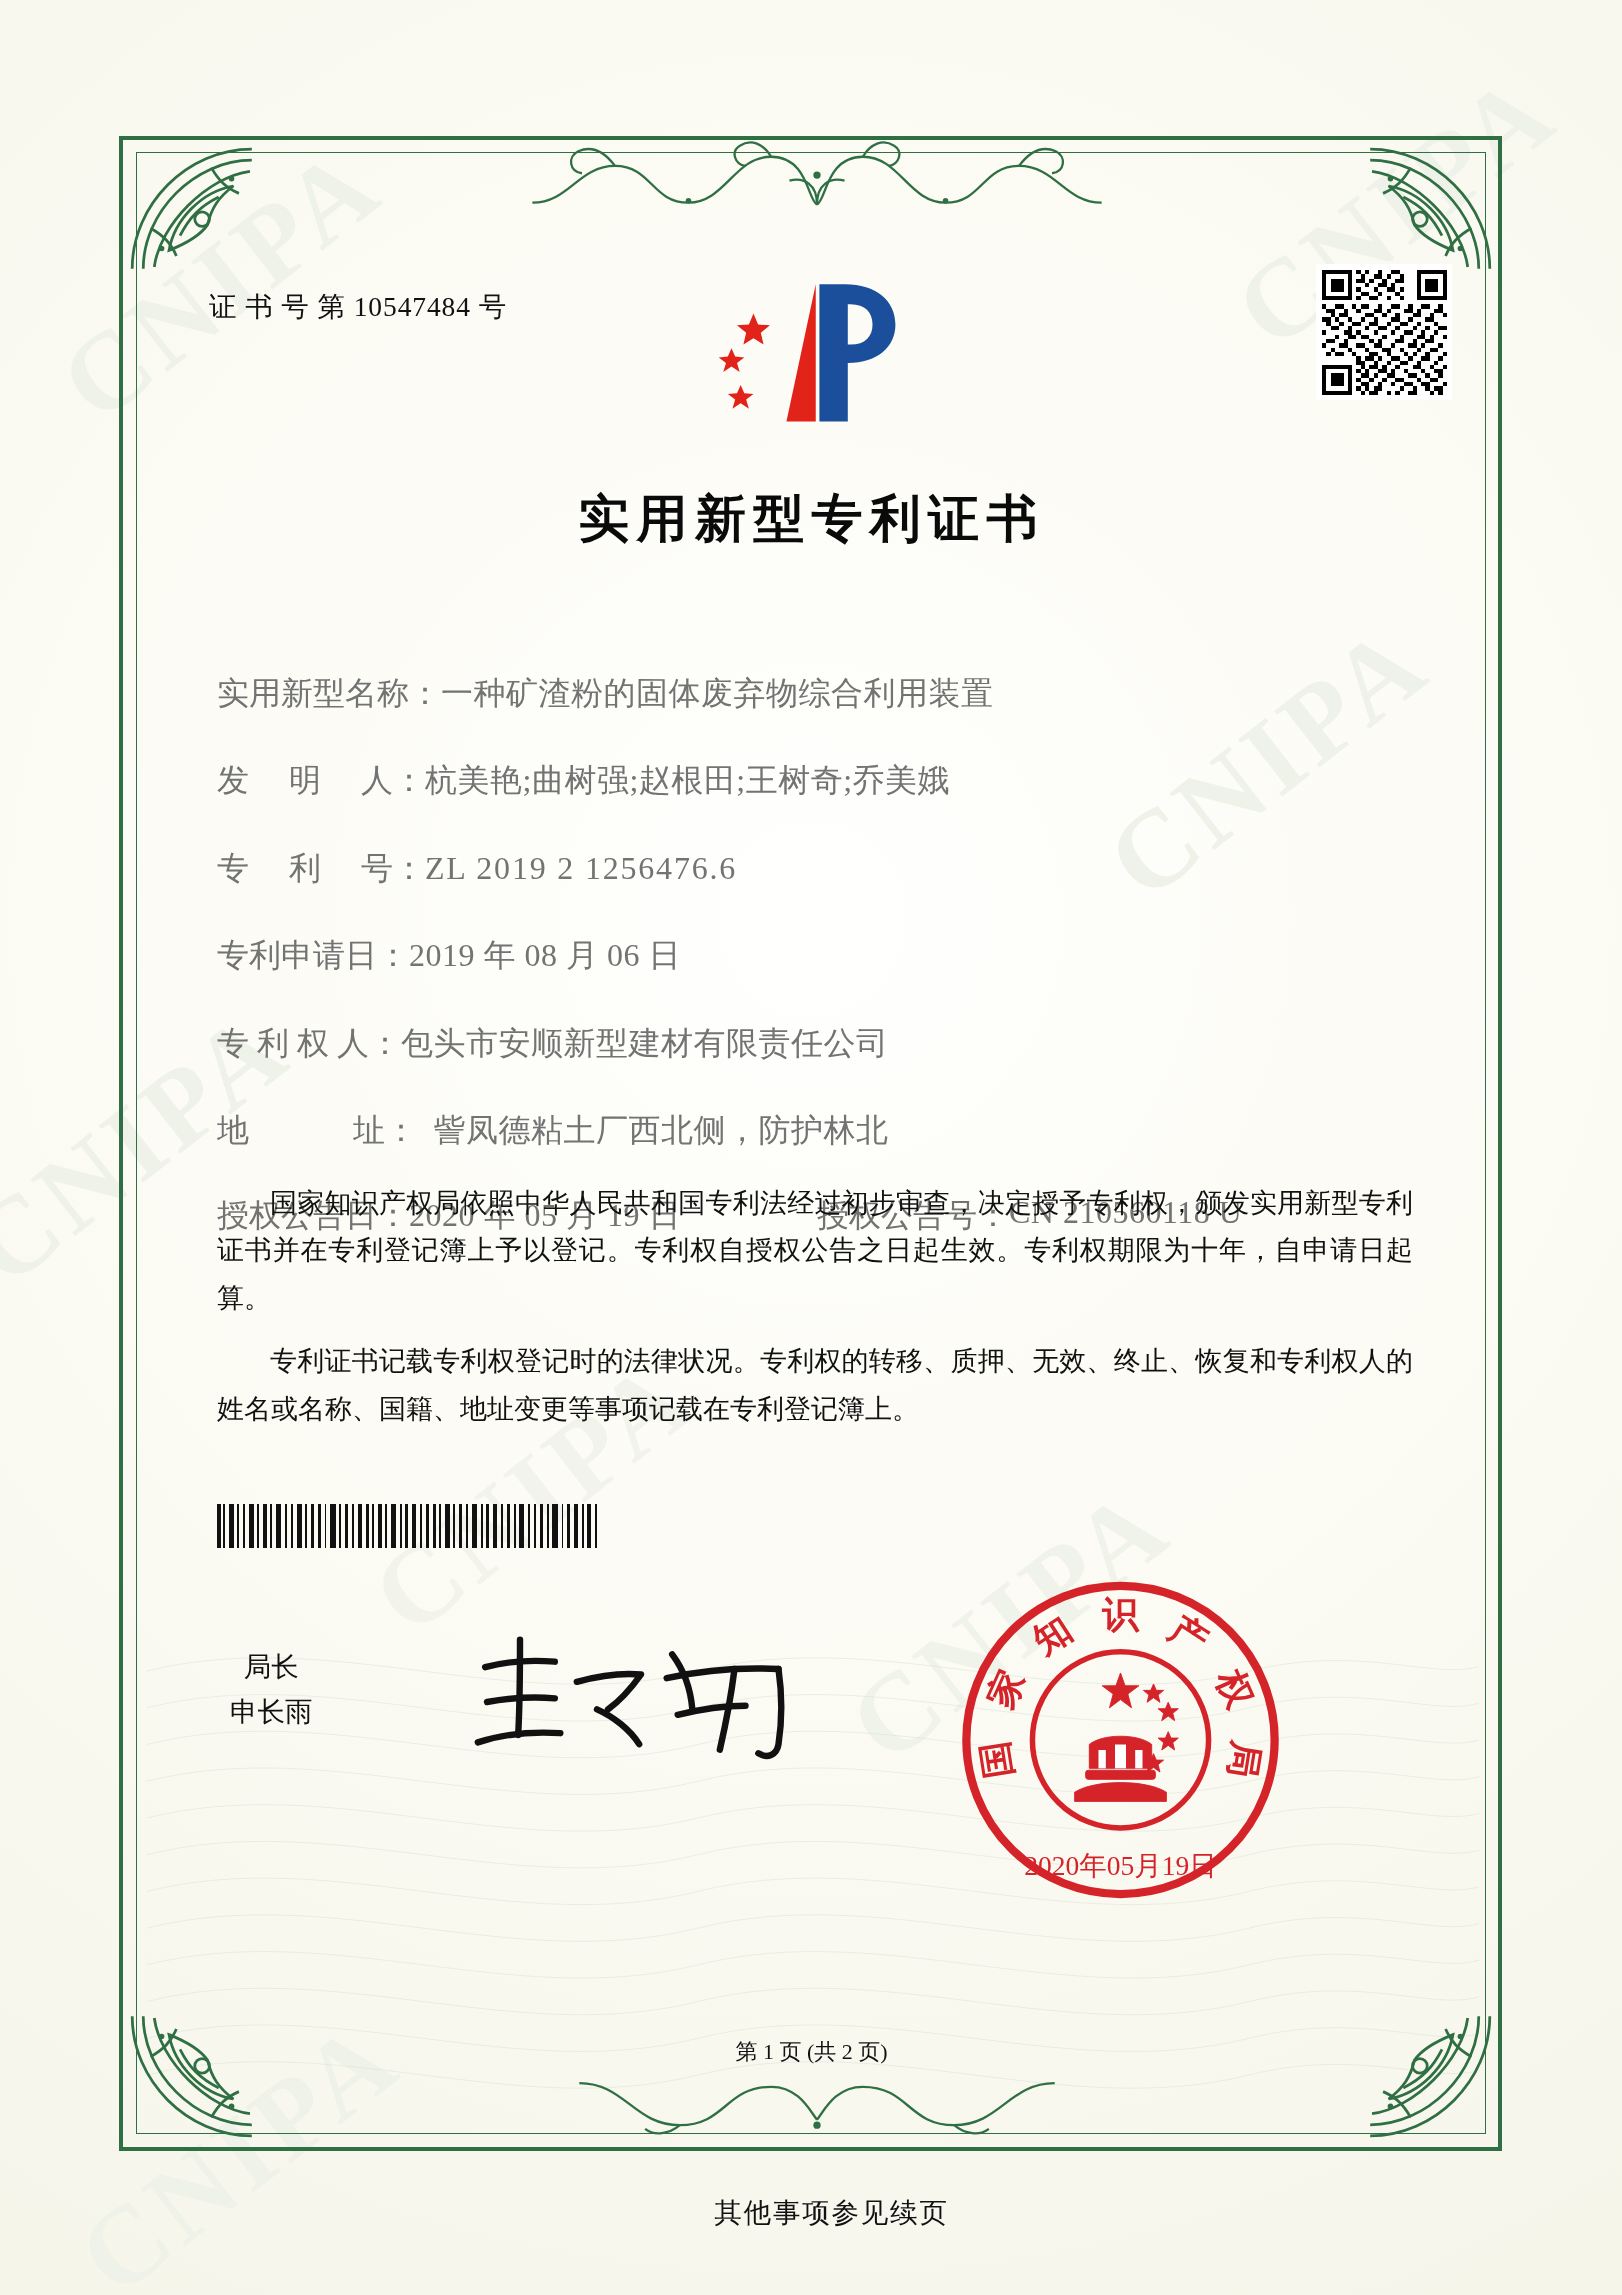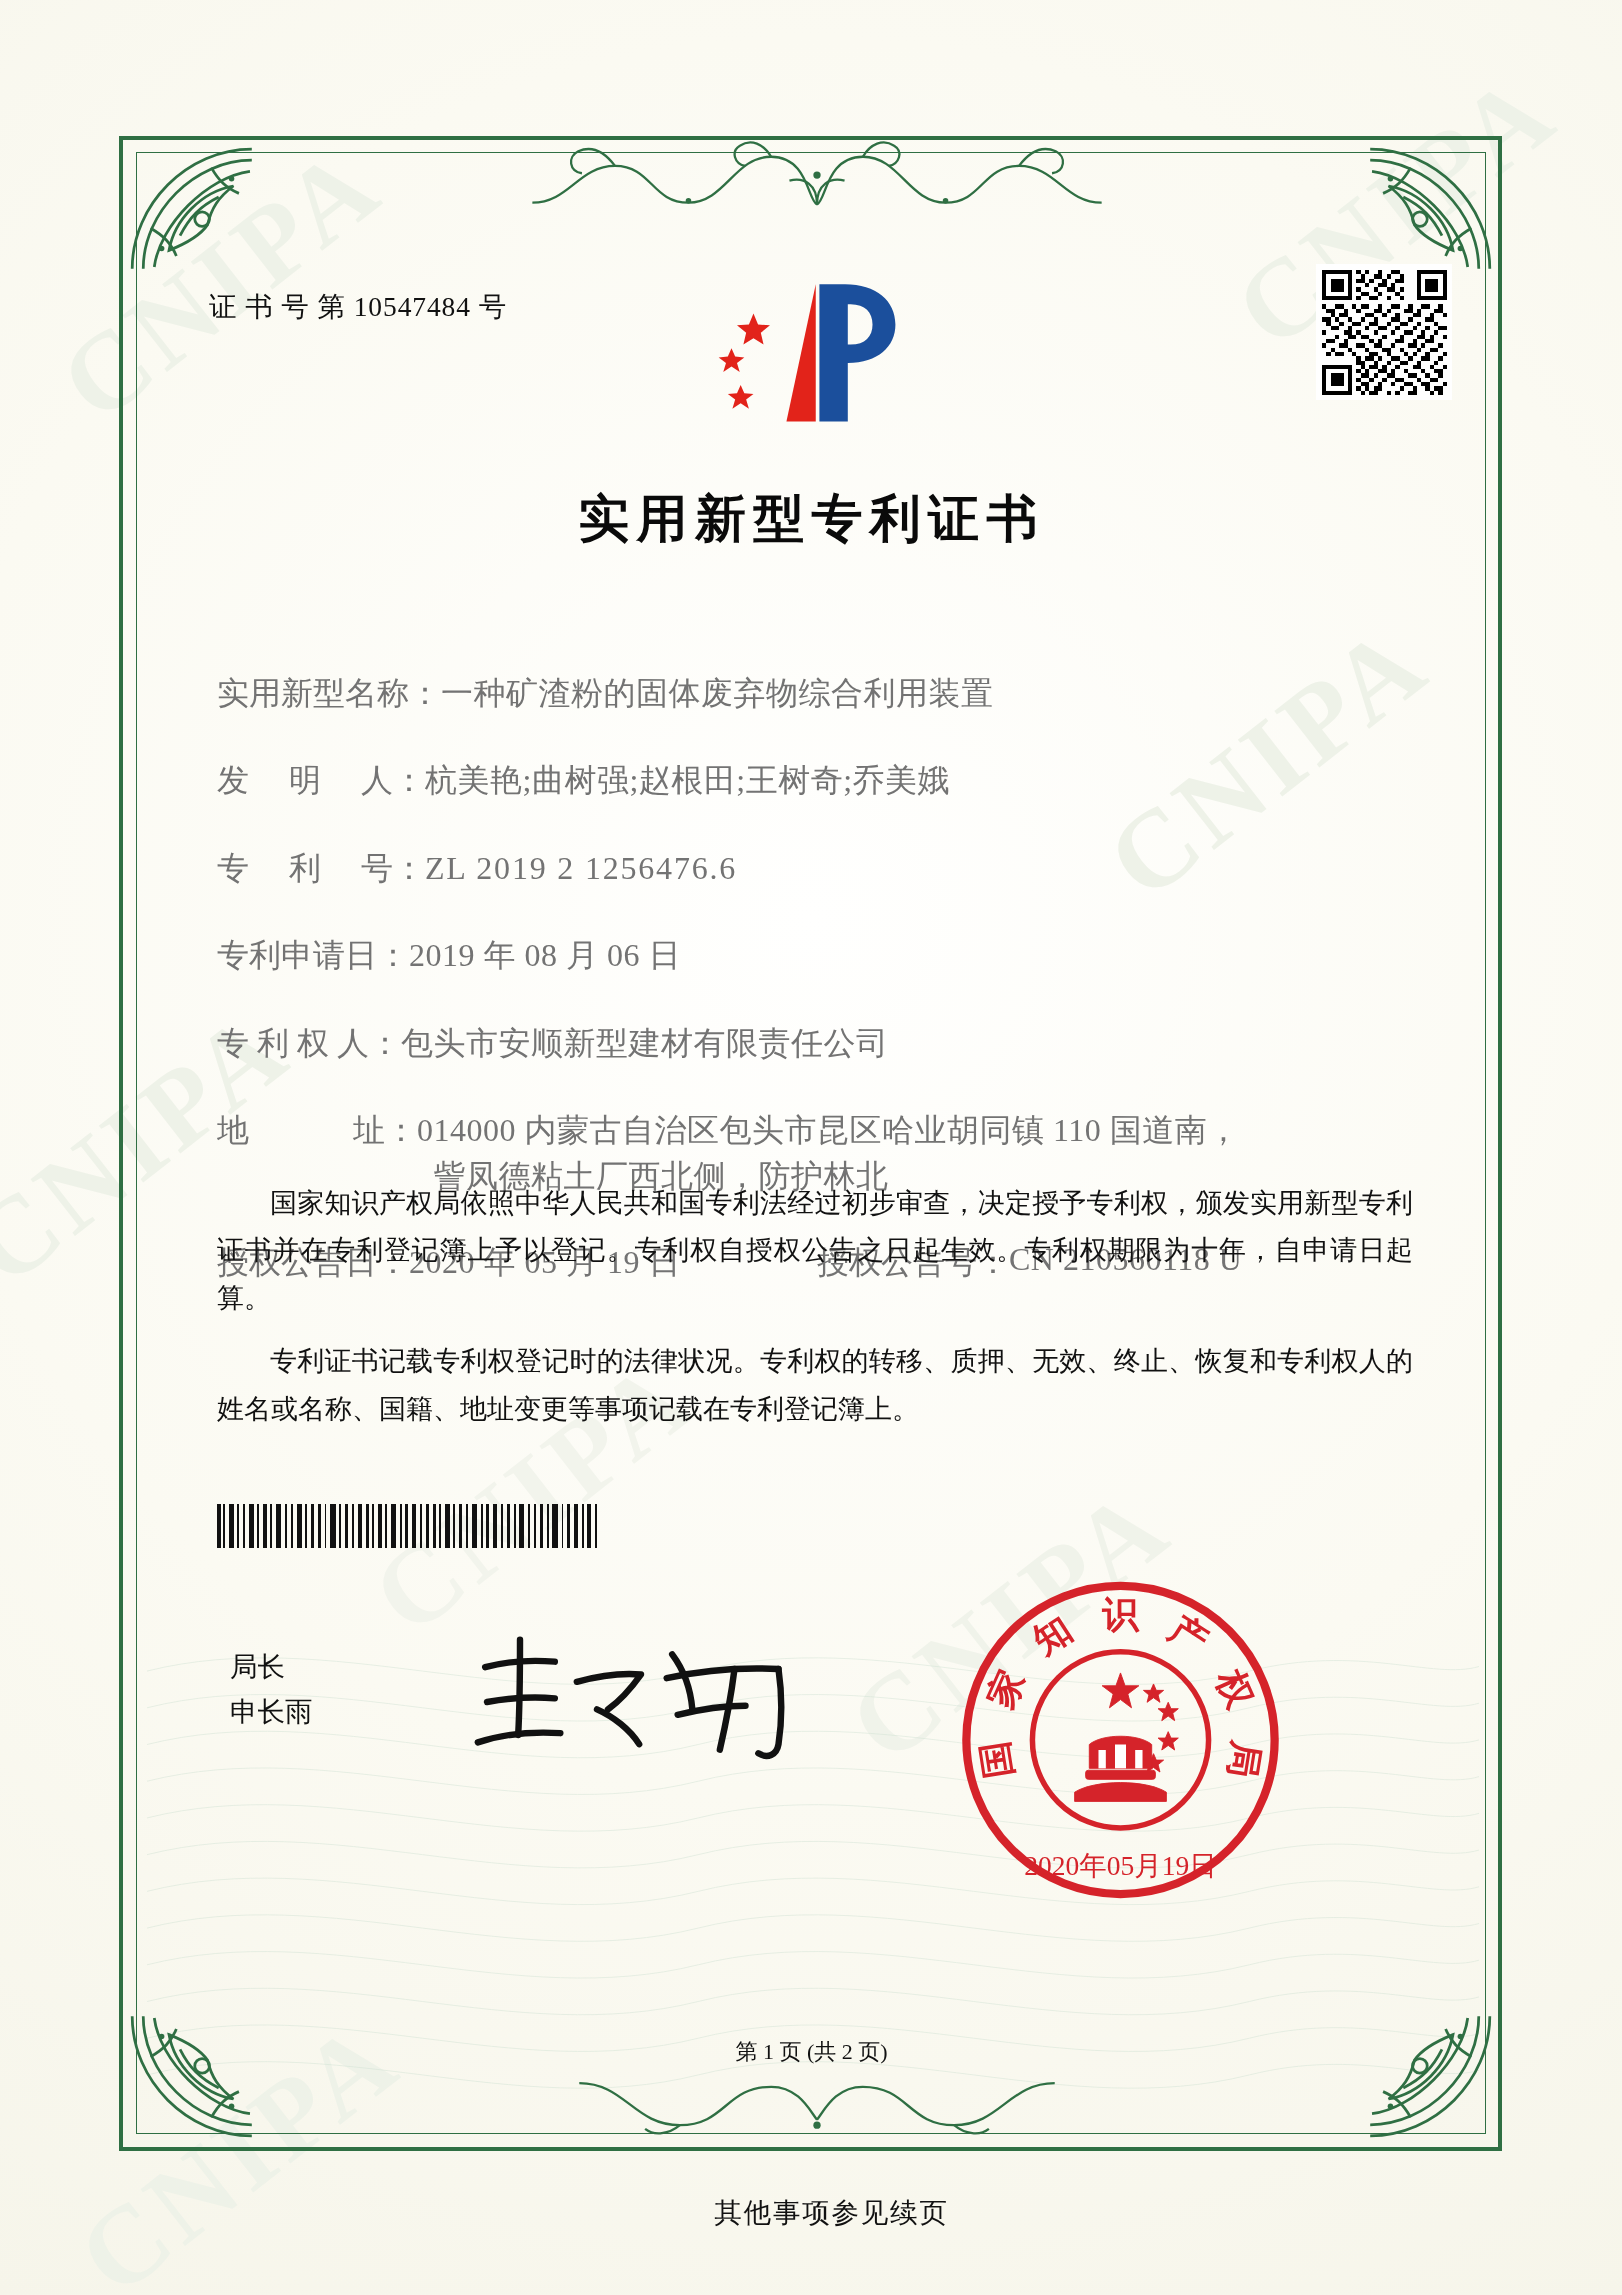--- a/index.html
+++ b/index.html
@@ -211,20 +211,21 @@
   .barcode svg { display:block; width:100%; height:100%; }
 
   
   .sig-label {
     position: absolute;
     left: 230px;
     top: 1644px;
     font-size: 27.5px;
     line-height: 1.65;
     color: #111;
+    text-align: center;
   }
   .signature {
     position: absolute;
     left: 459px;
     top: 1614px;
     width: 386px;
     height: 165px;
     color: #111;
   }
   .signature svg { width:100%; height:100%; display:block; }
@@ -640,21 +641,20 @@
       <span class="field-label">专利申请日：</span>
       <span class="field-value">2019 年 08 月 06 日</span>
     </div>
     <div class="field-row">
       <span class="field-label">专 利 权 人：</span>
       <span class="field-value">包头市安顺新型建材有限责任公司</span>
     </div>
     <div class="field-row">
       <span class="field-label">地　　　 址：</span>
       <span class="field-value">
-        <span>014000  内蒙古自治区包头市昆区哈业胡同镇 110 国道南，</span>
         <span class="line2">訾凤德粘土厂西北侧，防护林北</span>
       </span>
     </div>
     <div class="row-two-col">
       <span class="col-a">
         <span class="field-label">授权公告日：</span>
         <span class="field-value">2020 年 05 月 19 日</span>
       </span>
       <span class="col-b">
         <span class="field-label">授权公告号：</span>

